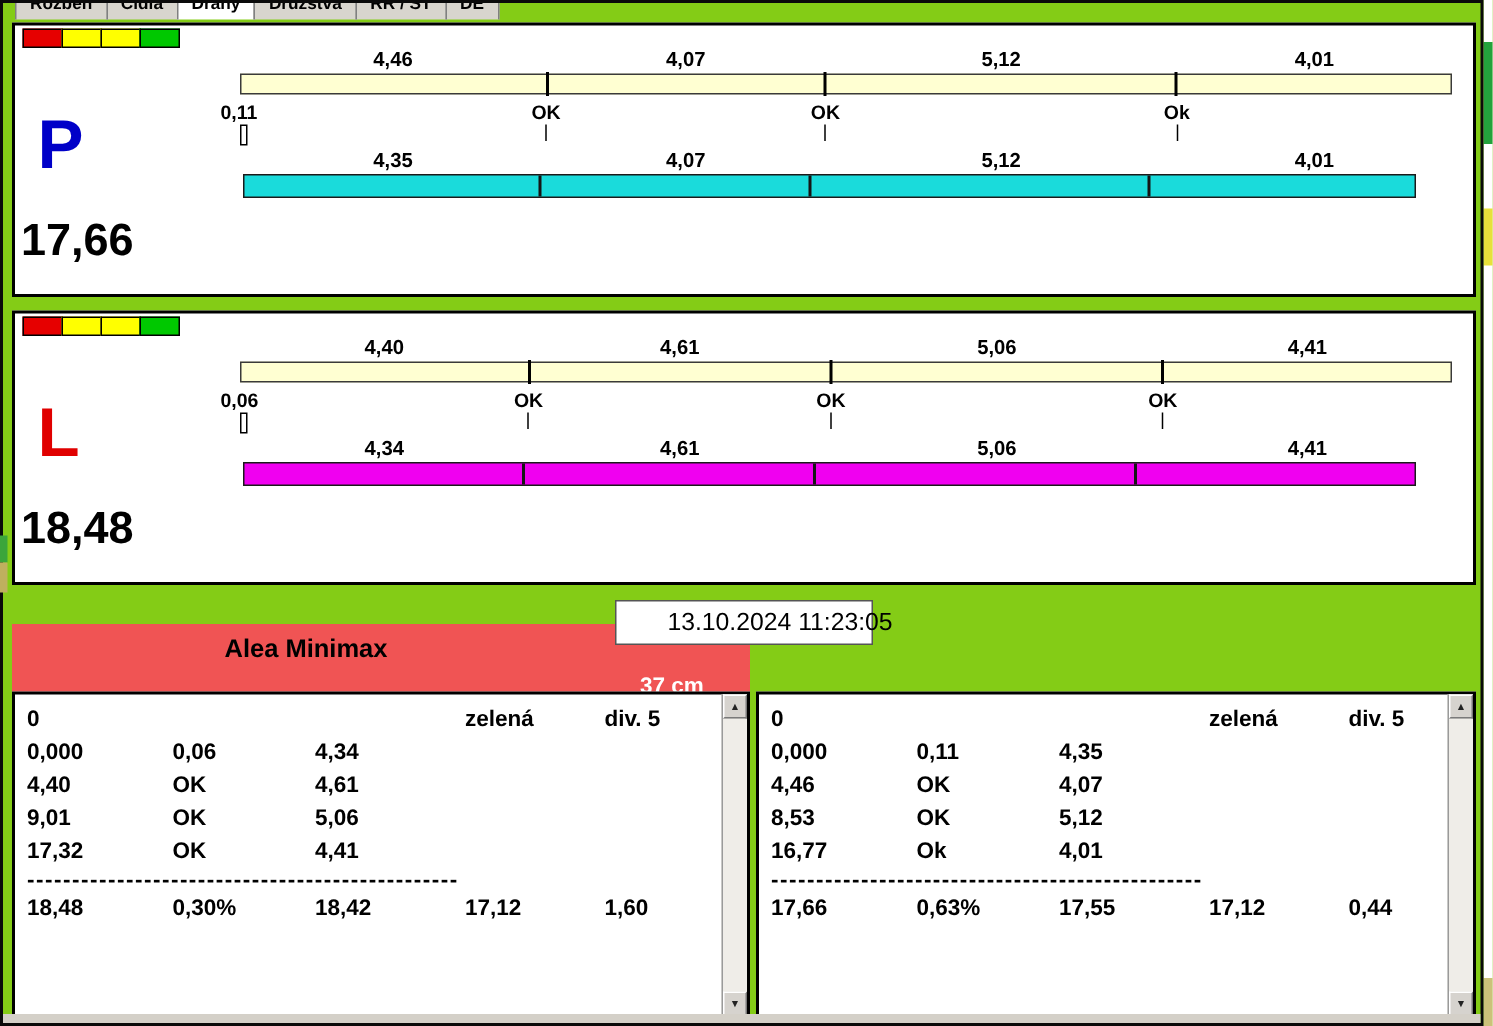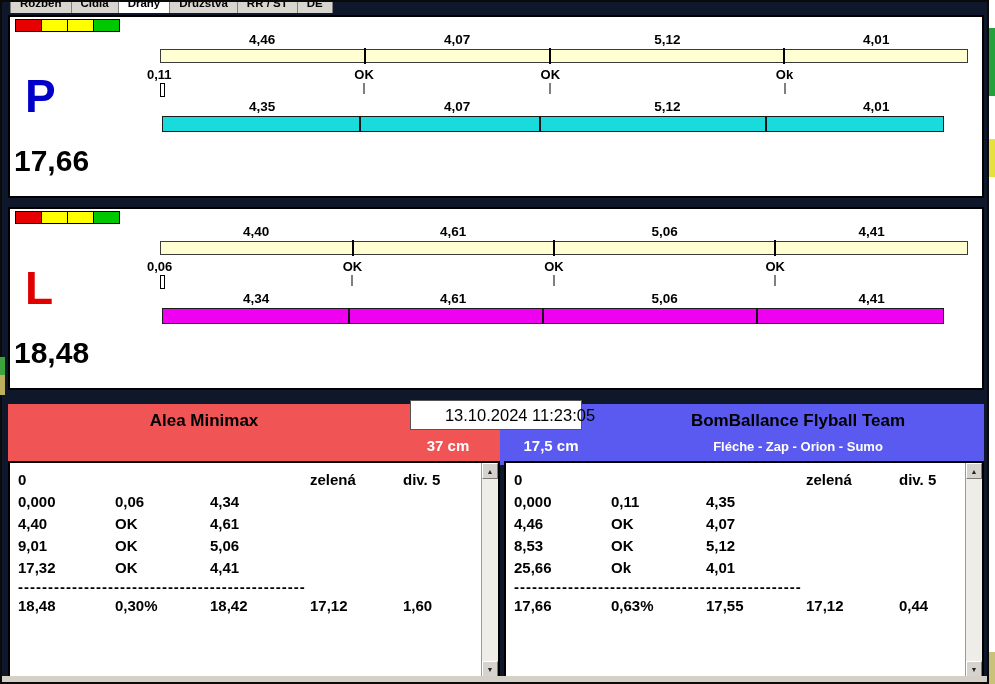--- a/index.html
+++ b/index.html
@@ -13,21 +13,21 @@
   .desk-right { position:absolute; left:989px; top:0; width:6px; height:684px; background:#fff; z-index:0; }
   .dr-green { position:absolute; left:0; top:28px;  width:6px; height:68px; background:#23A23C; }
   .dr-yellow{ position:absolute; left:0; top:139px; width:6px; height:38px; background:#E7E13B; }
   .dr-tan   { position:absolute; left:0; top:652px; width:6px; height:32px; background:#CBC27A; }
   .desk-left { position:absolute; left:0; top:357px; width:5px; height:38px; z-index:5; }
   .dl-green { position:absolute; left:0; top:0; width:5px; height:18px; background:#3BA53B; }
   .dl-tan   { position:absolute; left:0; top:18px; width:5px; height:20px; background:#BFB05E; }
 
   
   .window { position:absolute; left:0; top:0; width:989px; height:684px;
-            border:2px solid #0a0a0a; background:#0f172a; z-index:1; }
+            border:2px solid #0a0a0a; background:#84cc16; z-index:1; }
 
   
   .tabbar { position:absolute; left:2px; top:0; right:2px; height:11px;
             overflow:hidden; display:flex; align-items:flex-start; padding-left:6px; }
   .tab { position:relative; top:-10px; height:22px; padding:4px 9px 0;
          border:1px solid #808080; border-bottom:none; background:#D8D5CE;
          font-size:11.5px; font-weight:700; white-space:nowrap; margin-right:-1px; }
   .tab.selected { background:#fff; }
 
   
@@ -61,21 +61,21 @@
 
   .start-box { position:absolute; left:0; top:0; width:5px; height:14px; border:1px solid #000; background:#fff; }
   .tick2 { position:absolute; top:0; width:1px; height:11px; background:#000; transform:translateX(-50%); }
 
   .value-bar { position:absolute; left:2px; right:24px; top:99px; height:16px;
                border:1px solid #1a1a1a; }
   .bar-divider { position:absolute; top:0; bottom:0; width:2px; background:#151515; transform:translateX(-50%); }
 
   
   .teams-header { position:absolute; left:6px; top:398px; width:976px; height:61px; }
-  .team-block { position:absolute; top:4px; height:100%; }
+  .team-block { position:absolute; top:16px; height:100%; }
   .team-left  { left:0; width:492px; background:#F05454; }
   .team-right { left:492px; right:0; background:#5A5AF0; }
   .team-name { position:absolute; top:7px;  font-size:17px; font-weight:700; color:#000; text-align:center; white-space:nowrap; }
   .team-dogs { position:absolute; top:35px; font-size:13px; font-weight:700; color:#fff; text-align:center; white-space:nowrap; }
   .team-height { position:absolute; top:33px; font-size:15px; font-weight:700; color:#fff; text-align:center; white-space:nowrap; }
   .team-left  .team-name { left:0; width:392px; }
   .team-left  .team-dogs { left:0; width:392px; }
   .team-left  .team-height { right:4px; width:96px; }
   .team-right .team-name { right:0; width:372px; }
   .team-right .team-dogs { right:0; width:372px; }
@@ -225,25 +225,20 @@
     </div>
     <div class="lane-letter" style="color: rgb(224, 0, 0);">L</div>
     <div class="lane-total">18,48</div>
   </div>
 
   <div class="teams-header">
     <div class="team-block team-left" style="background: rgb(240, 84, 84);">
       <div class="team-name">Alea Minimax</div>
       <div class="team-height">37 cm</div>
     </div>
-    <div class="team-block team-right" style="background: rgb(90, 90, 240);">
-      <div class="team-name">BomBallance Flyball Team</div>
-      <div class="team-dogs">Fléche - Zap - Orion - Sumo</div>
-      <div class="team-height">17,5 cm</div>
-    </div>
     <div class="timestamp-box">13.10.2024 11:23:05</div>
   </div>
 
   <div class="result-panel left">
     <div class="result-inner">
       <div class="result-grid">
           <div class="tcell">0</div>
           <div class="tcell"></div>
           <div class="tcell"></div>
           <div class="tcell">zelená</div>
@@ -302,21 +297,21 @@
           <div class="tcell">4,46</div>
           <div class="tcell">OK</div>
           <div class="tcell">4,07</div>
           <div class="tcell"></div>
           <div class="tcell"></div>
           <div class="tcell">8,53</div>
           <div class="tcell">OK</div>
           <div class="tcell">5,12</div>
           <div class="tcell"></div>
           <div class="tcell"></div>
-          <div class="tcell">25,66</div>
+          <div class="tcell">16,77</div>
           <div class="tcell">Ok</div>
           <div class="tcell">4,01</div>
           <div class="tcell"></div>
           <div class="tcell"></div>
           <div class="dash-row">------------------------------------------------</div>
           <div class="tcell">17,66</div>
           <div class="tcell">0,63%</div>
           <div class="tcell">17,55</div>
           <div class="tcell">17,12</div>
           <div class="tcell">0,44</div>

